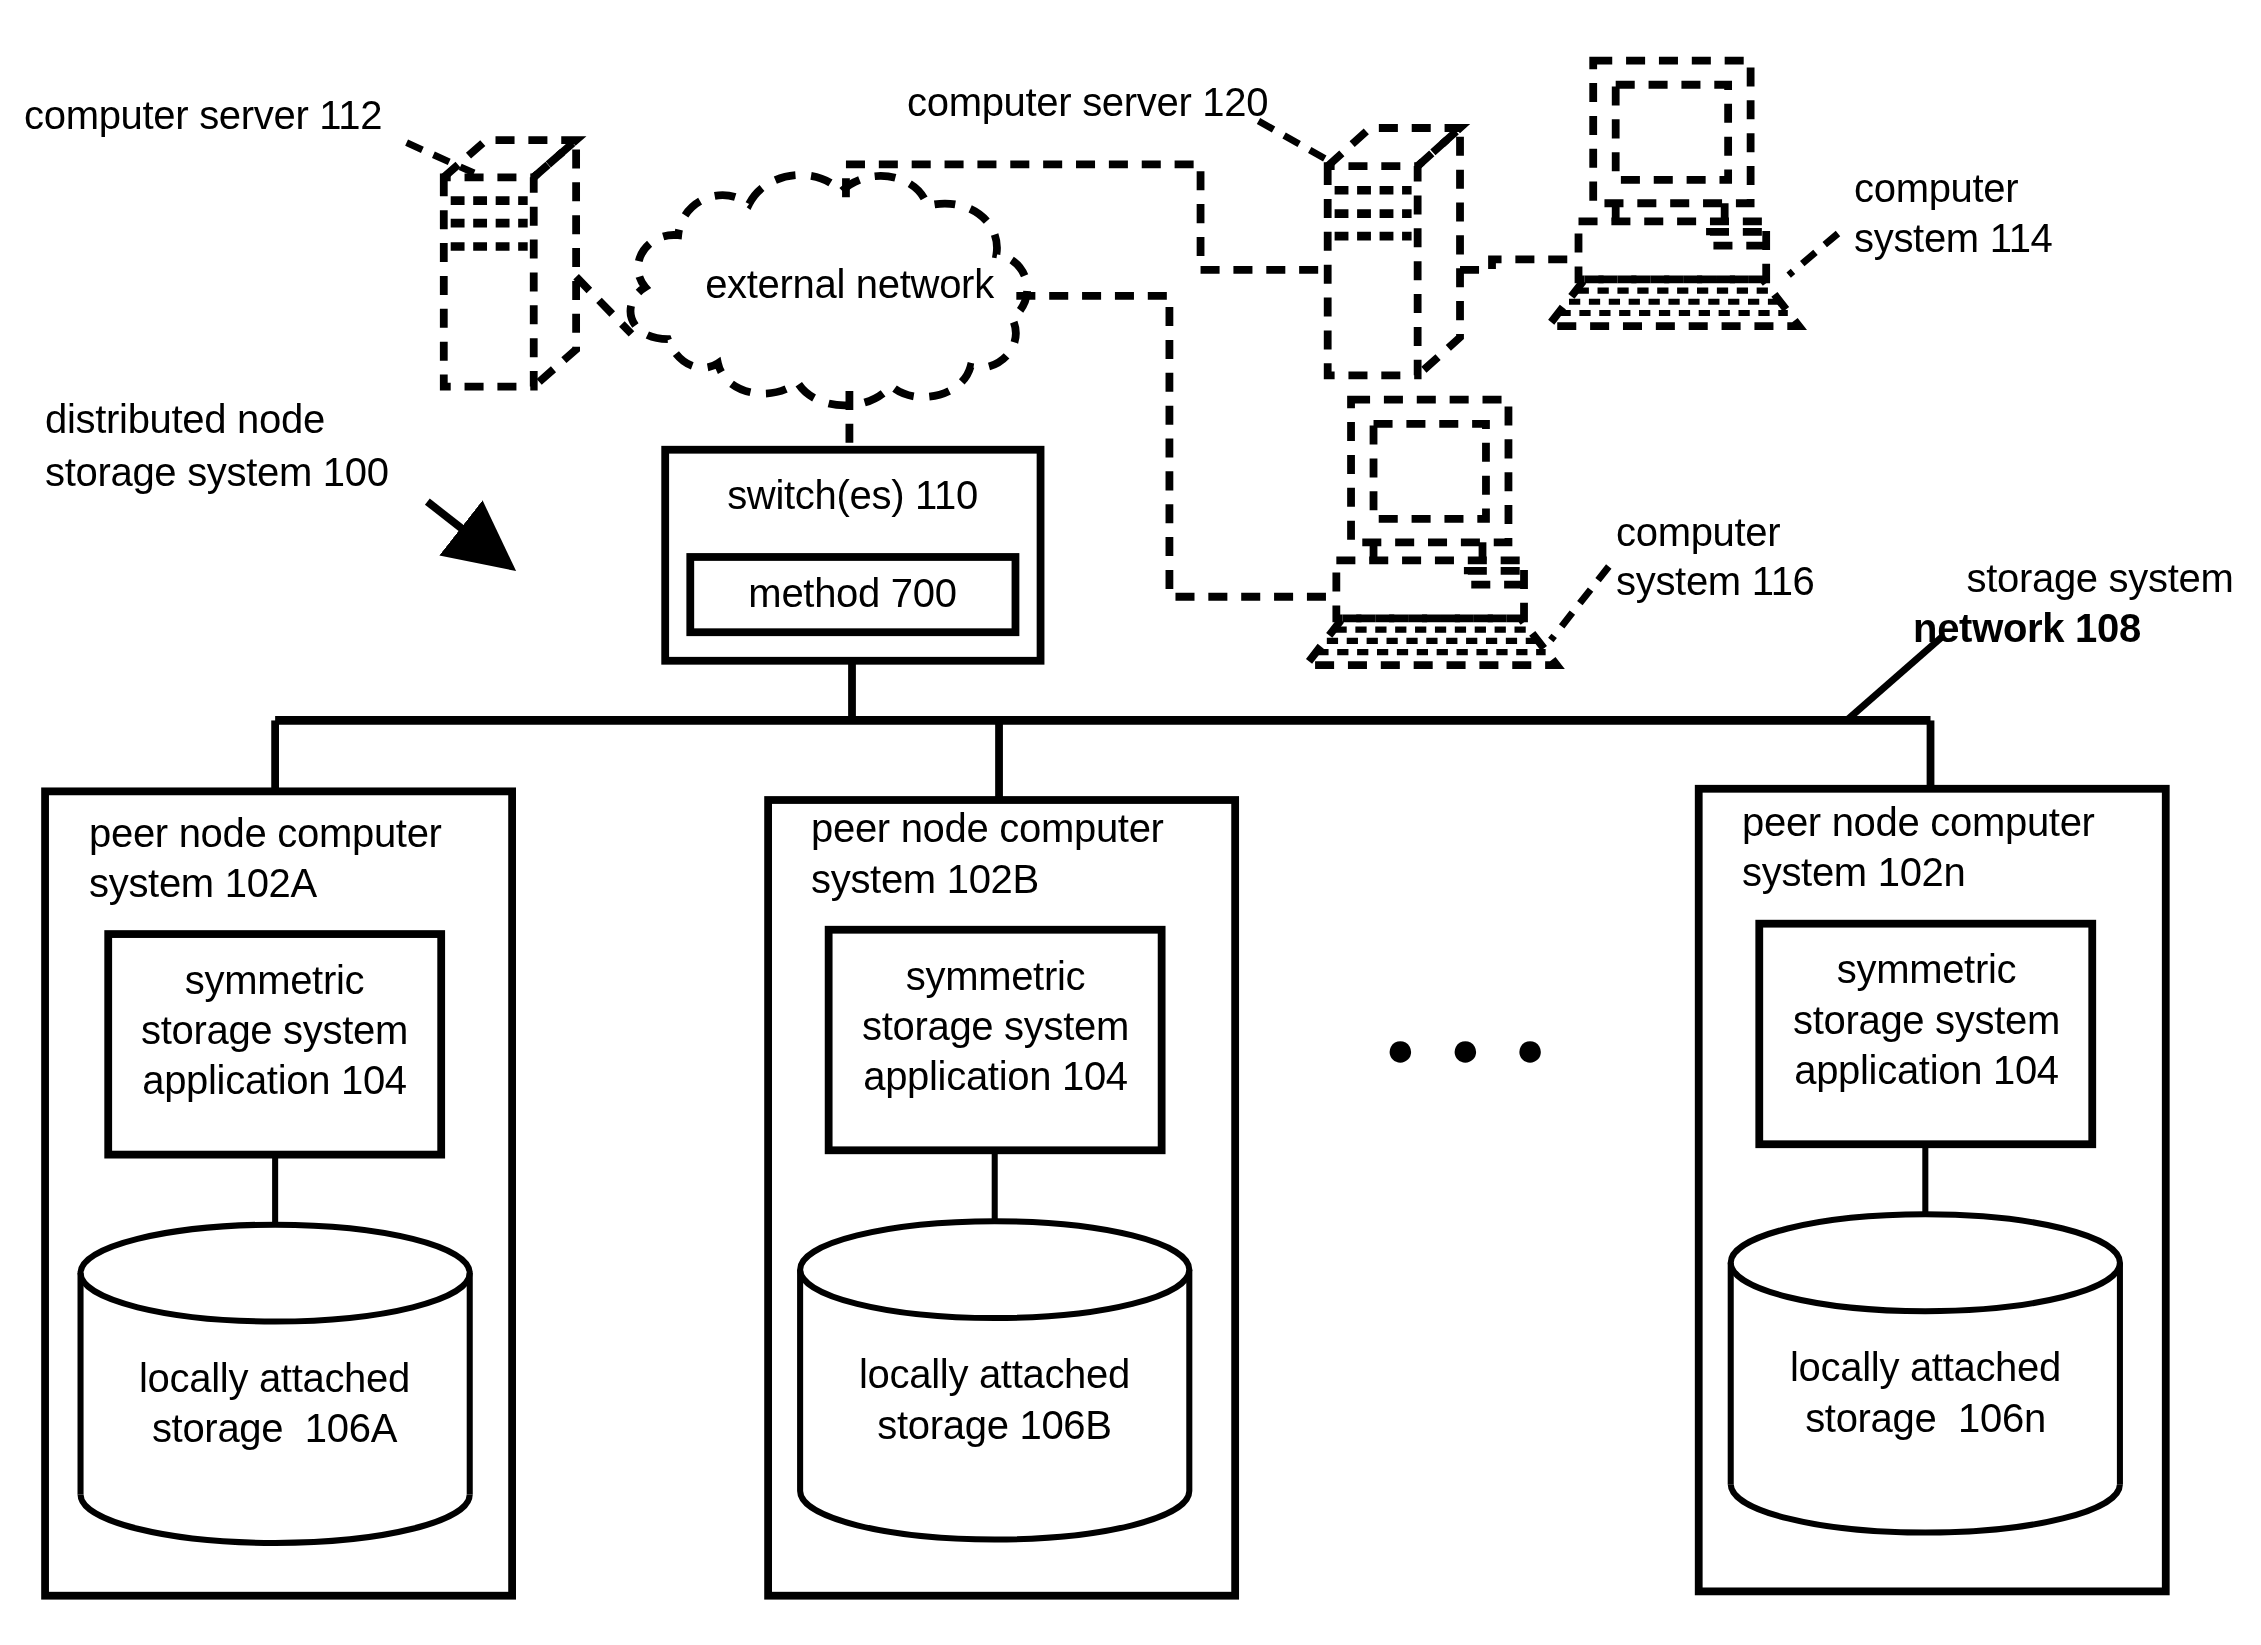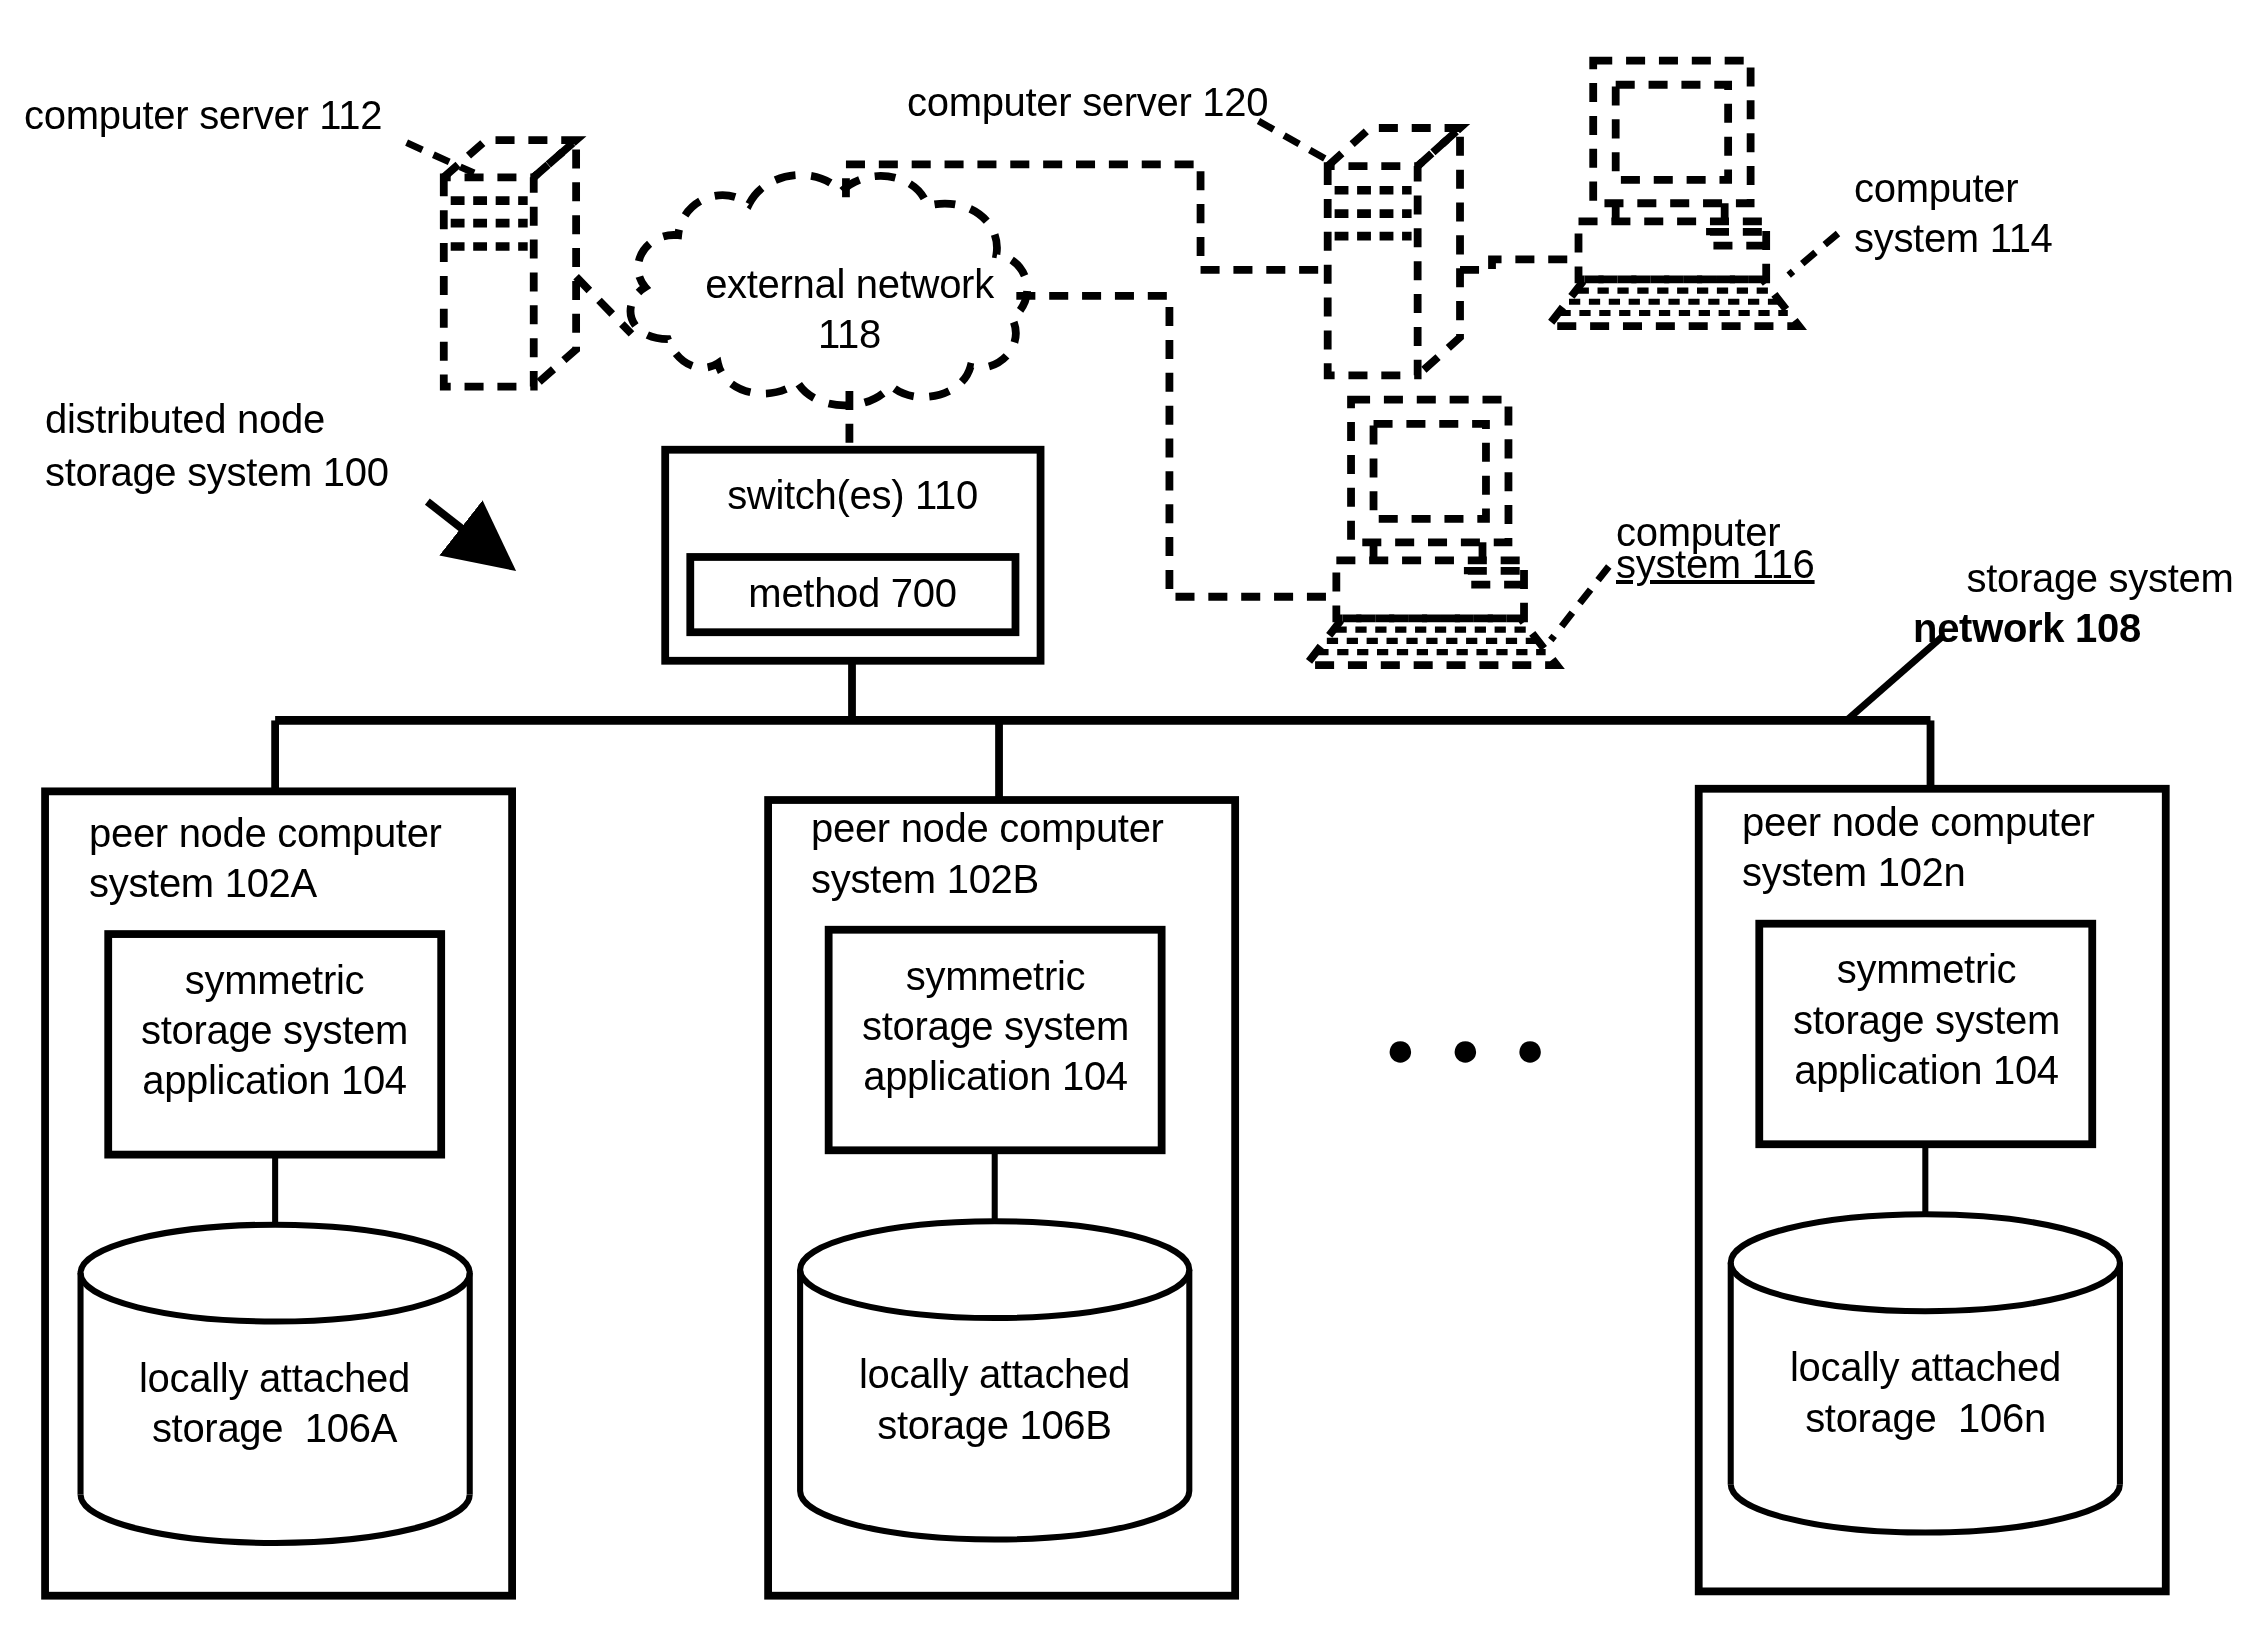--- a/index.html
+++ b/index.html
@@ -186,27 +186,26 @@
   </svg>
 
   <div class="lbl mid" style="left:24px; top:91px;">computer server 112</div>
 
   <div class="lbl mid" style="left:860px; top:78px;margin-left:47px;">computer server 120</div>
 
   <div class="lbl mid" style="left:1854px; top:164px;">computer</div>
   <div class="lbl mid" style="left:1854px; top:214px;">system 114</div>
 
   <div class="lbl mid" style="left:1616px; top:508px;">computer</div>
-  <div class="lbl mid" style="left:1616px; top:540px;text-decoration:underline;">system 116</div>
+  <div class="lbl mid" style="left:1616px; top:557px;">system 116</div>
 
   <div class="lbl mid" style="left:45px; top:395px;">distributed node</div>
   <div class="lbl mid" style="left:45px; top:448px;">storage system 100</div>
 
   <div class="lbl ctr" style="left:668px; top:260px; width:363px;">external network</div>
-  <div class="lbl ctr" style="left:668px; top:310px; width:363px;">118</div>
 
   <div class="lbl ctr" style="left:1938px; top:554px; width:324px;">storage system</div>
   <div class="lbl ctr" style="left:1865px; top:604px; width:324px;font-weight:bold;">network 108</div>
 
   <div class="lbl ctr" style="left:665px; top:471px; width:375px;">switch(es) 110</div>
   <div class="lbl ctr" style="left:690px; top:569px; width:325px;">method 700</div>
 
   <div class="lbl mid" style="left:89px; top:809px;">peer node computer</div>
   <div class="lbl mid" style="left:89px; top:859px;">system 102A</div>
   <div class="lbl ctr" style="left:108px; top:956px; width:333px;">symmetric</div>

